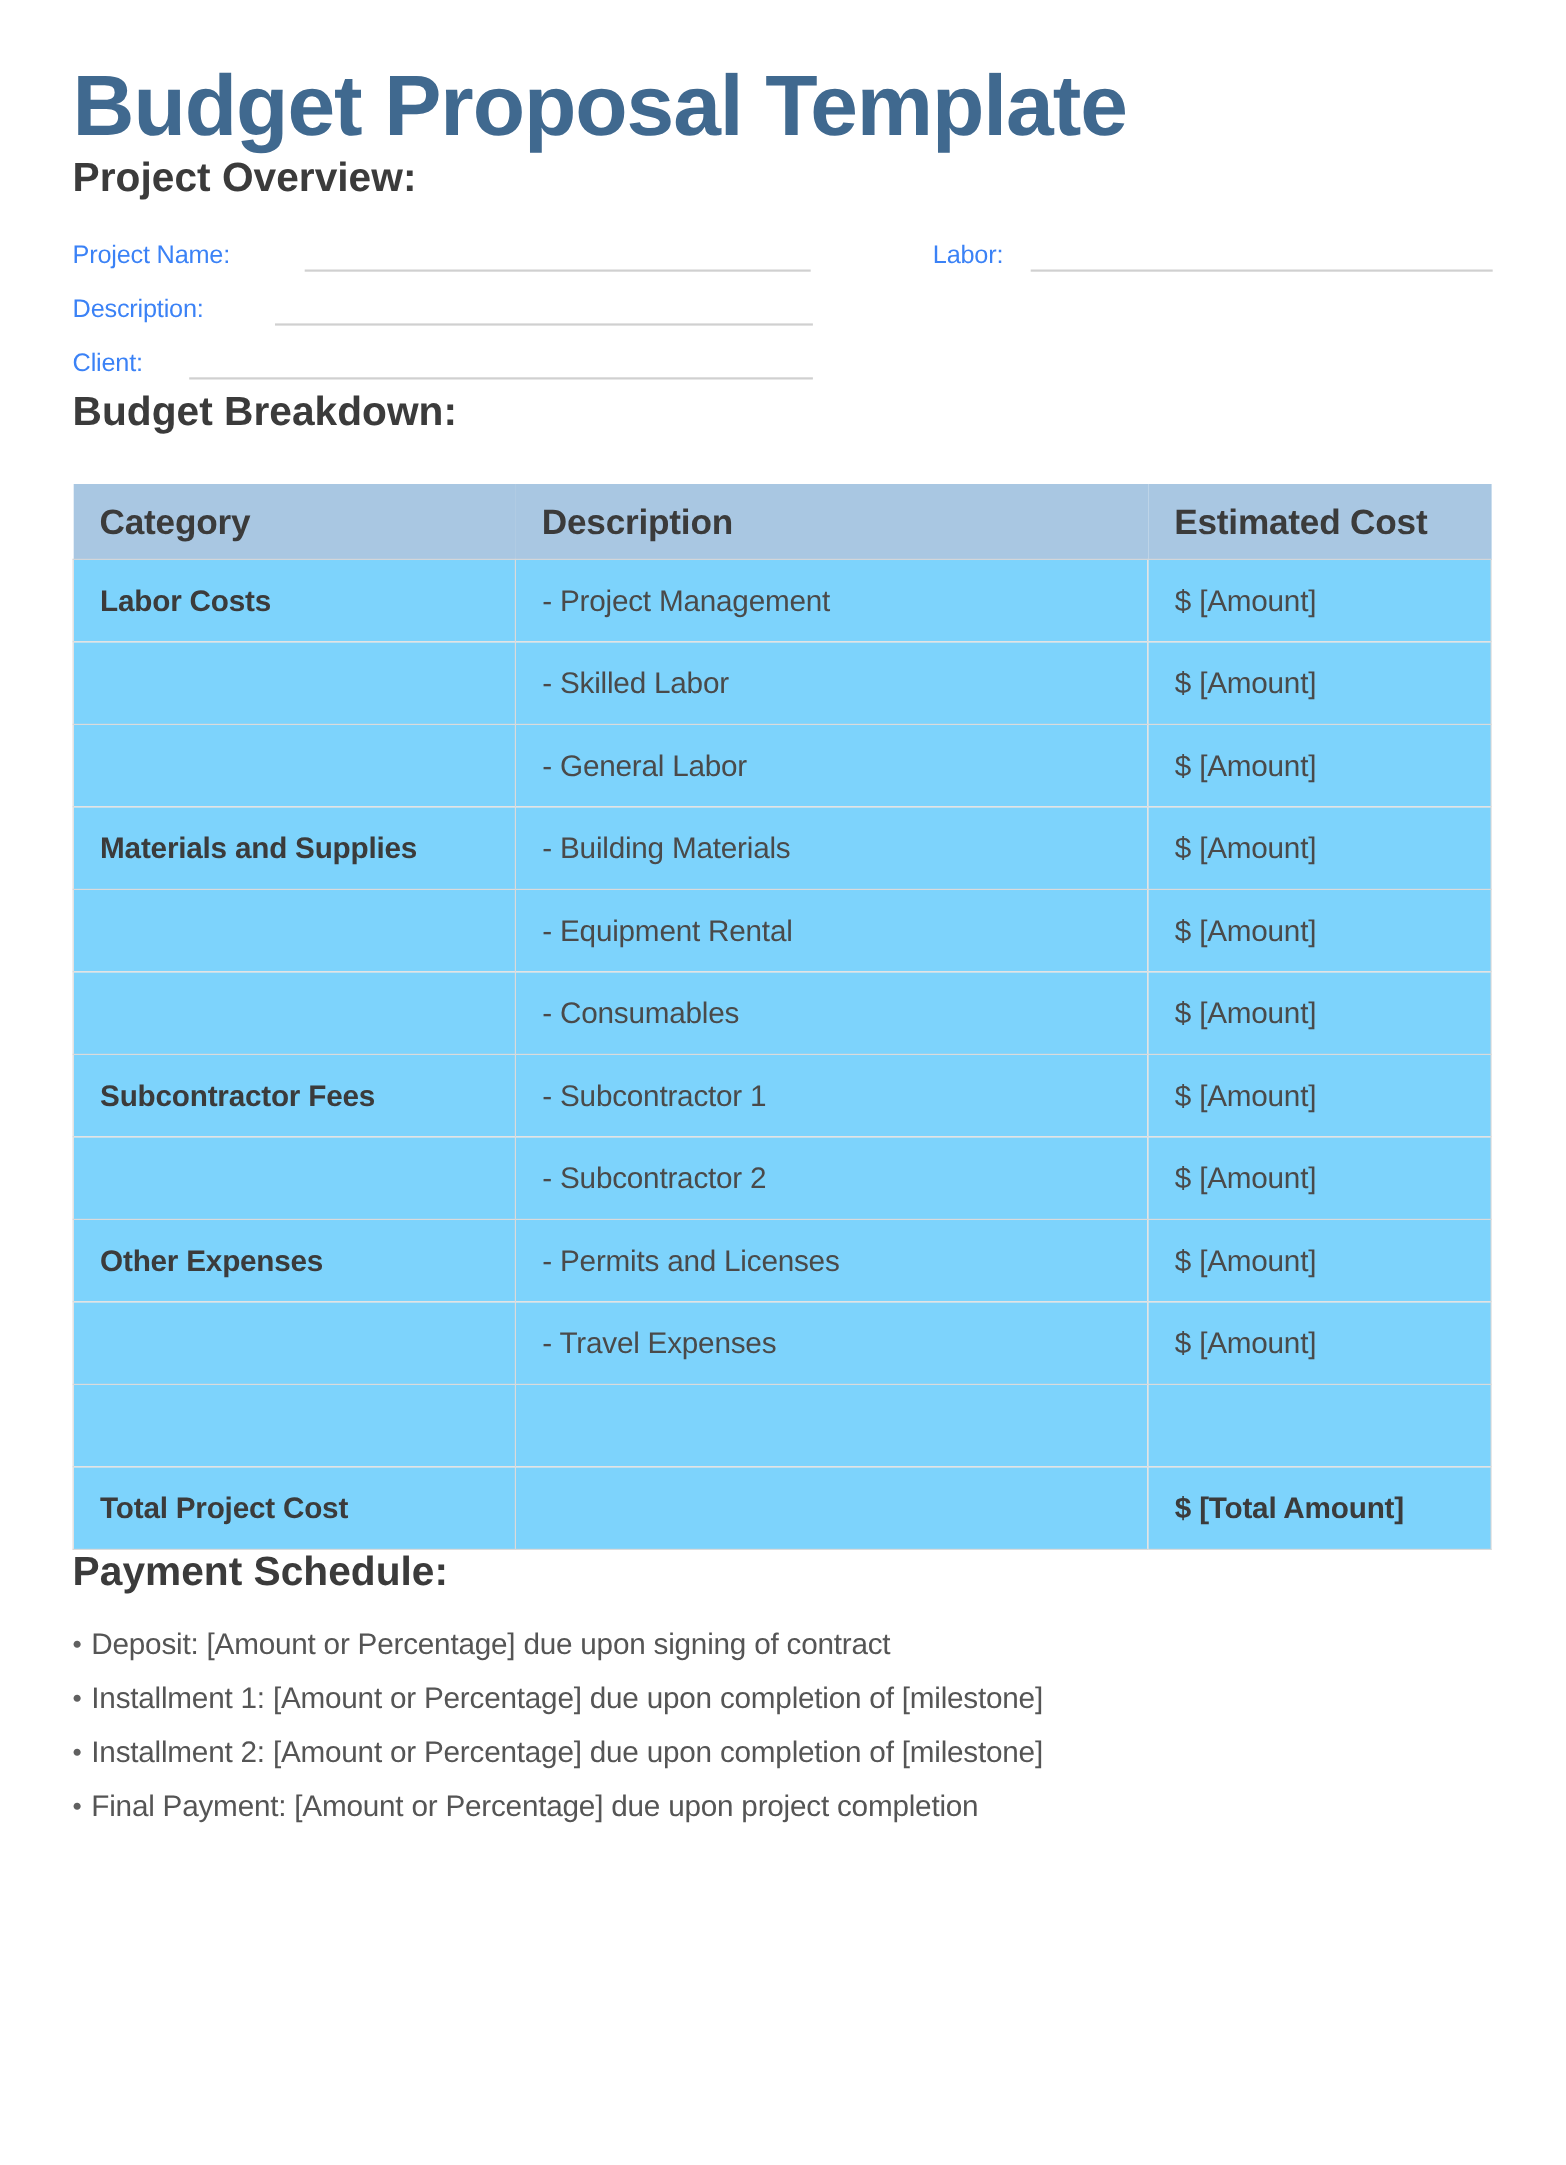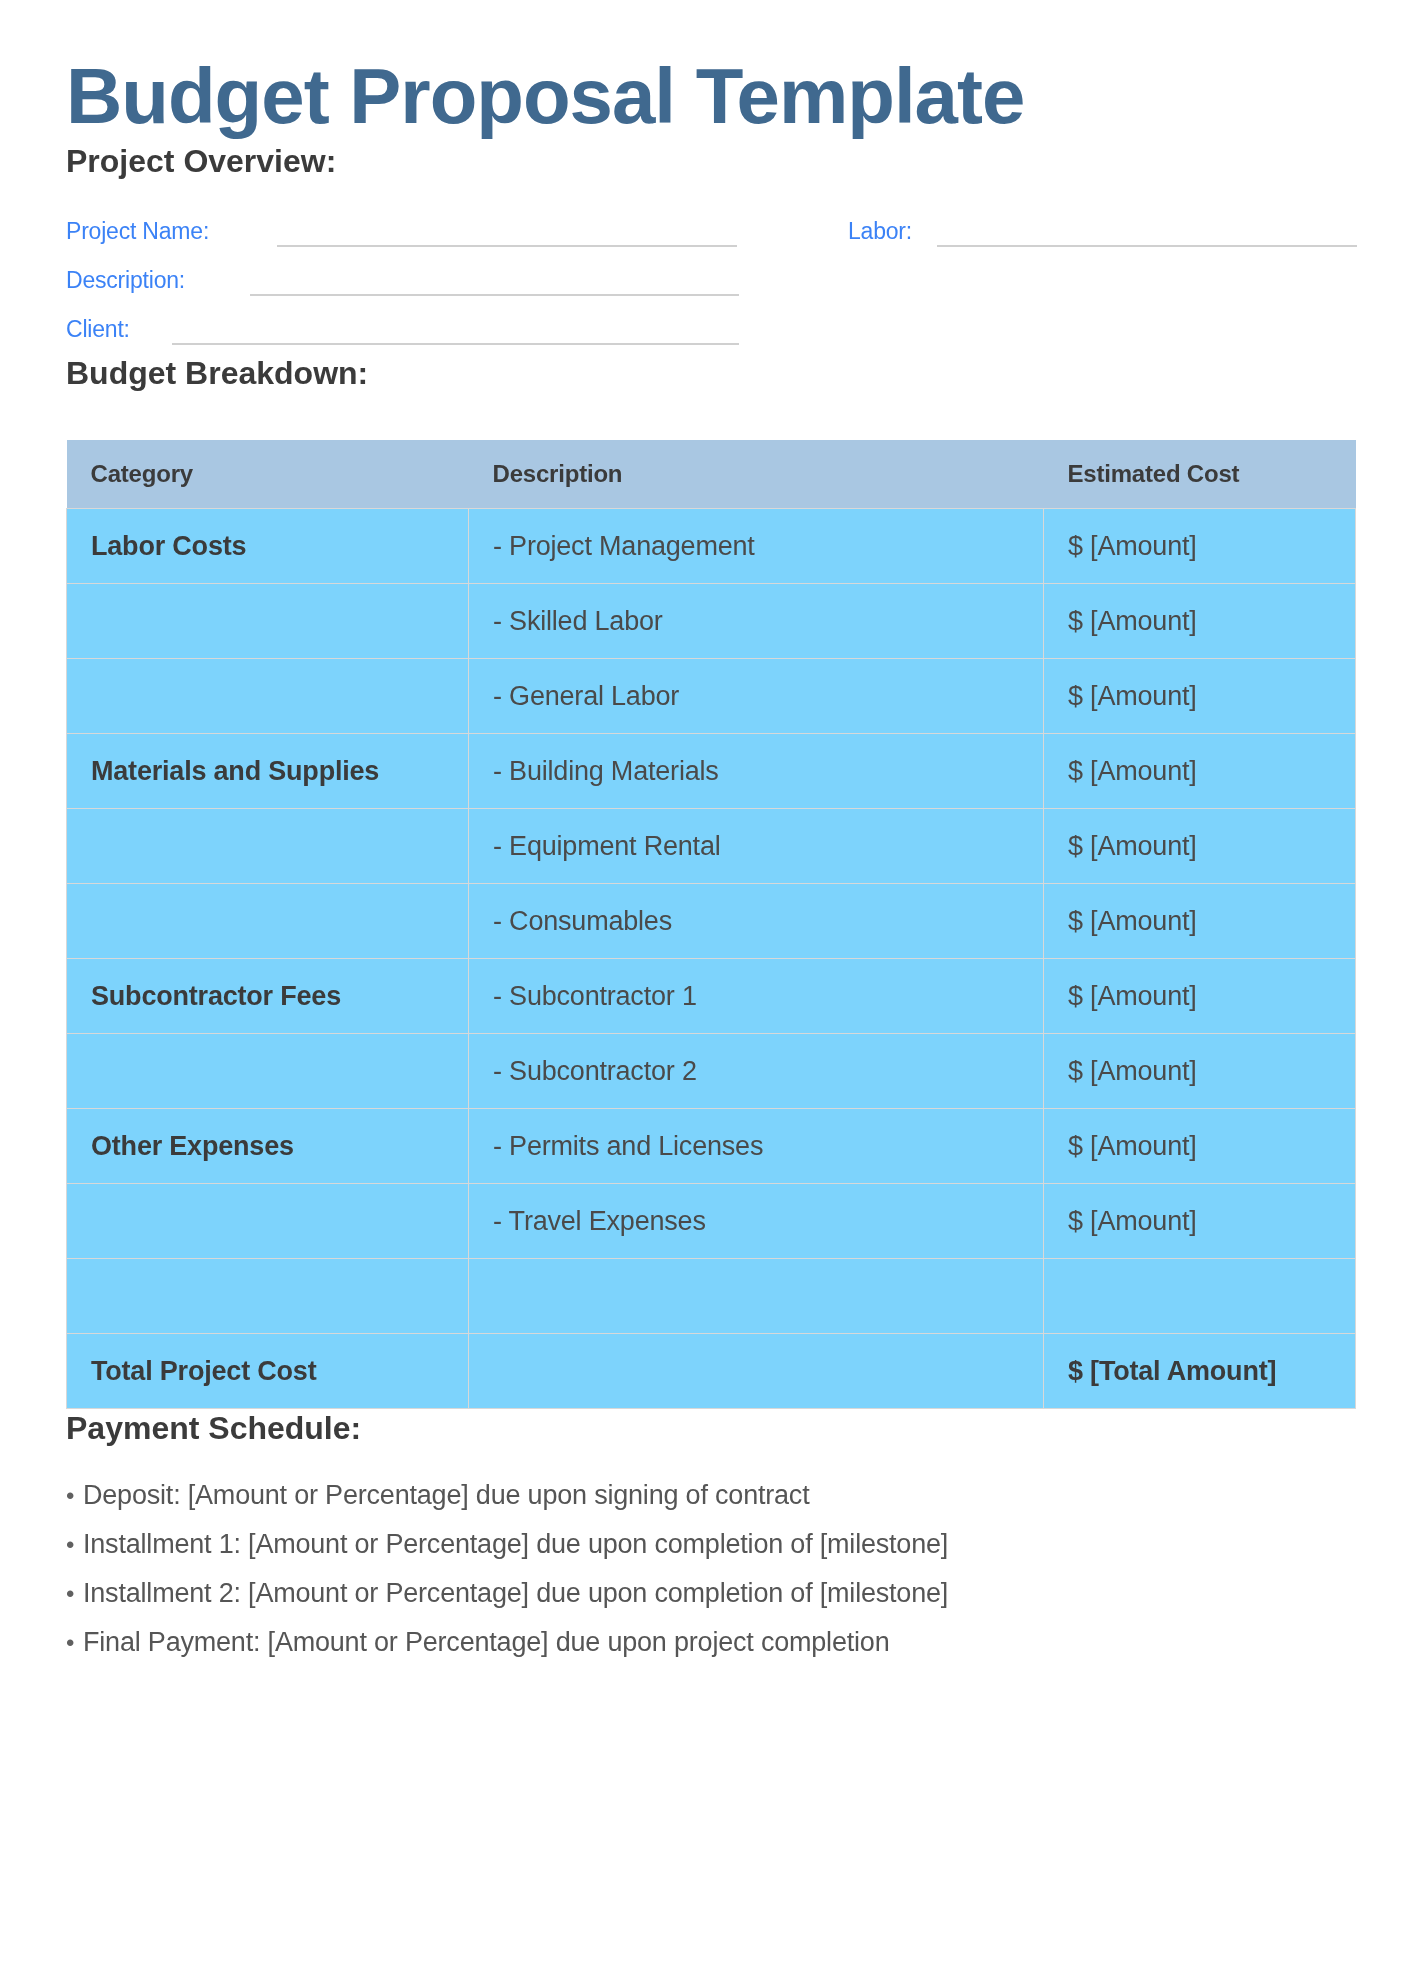--- a/index.html
+++ b/index.html
@@ -21,21 +21,21 @@
     margin: 0;
     padding-top: 50px;
     font-size: 78px;
     line-height: 92px;
     font-weight: bold;
     letter-spacing: -1px;
     color: #40698f;
   }
   h2.section-heading {
     margin: 0;
-    font-size: 32px;
+    font-size: 37px;
     line-height: 39px;
     font-weight: bold;
     color: #3b3b3b;
   }
   .h2-overview   { margin-top: 99px; }
   .h2-breakdown  { margin-top: 68px; }
   .h2-payment    { margin-top: 78px; }
 
   .form-rows { margin-top: 26px; }
   .form-row {
@@ -68,21 +68,21 @@
     border-collapse: collapse;
     table-layout: fixed;
     width: 1289px;
   }
   table.budget-table th {
     background: #a9c7e2;
     height: 68px;
     text-align: left;
     vertical-align: middle;
     padding: 0 0 0 24px;
-    font-size: 24px;
+    font-size: 32px;
     font-weight: bold;
     color: #3b3b3b;
     letter-spacing: -0.2px;
     border: none;
   }
   table.budget-table td {
     height: 74px;
     vertical-align: middle;
     padding: 0 0 0 24px;
     font-size: 27px;

